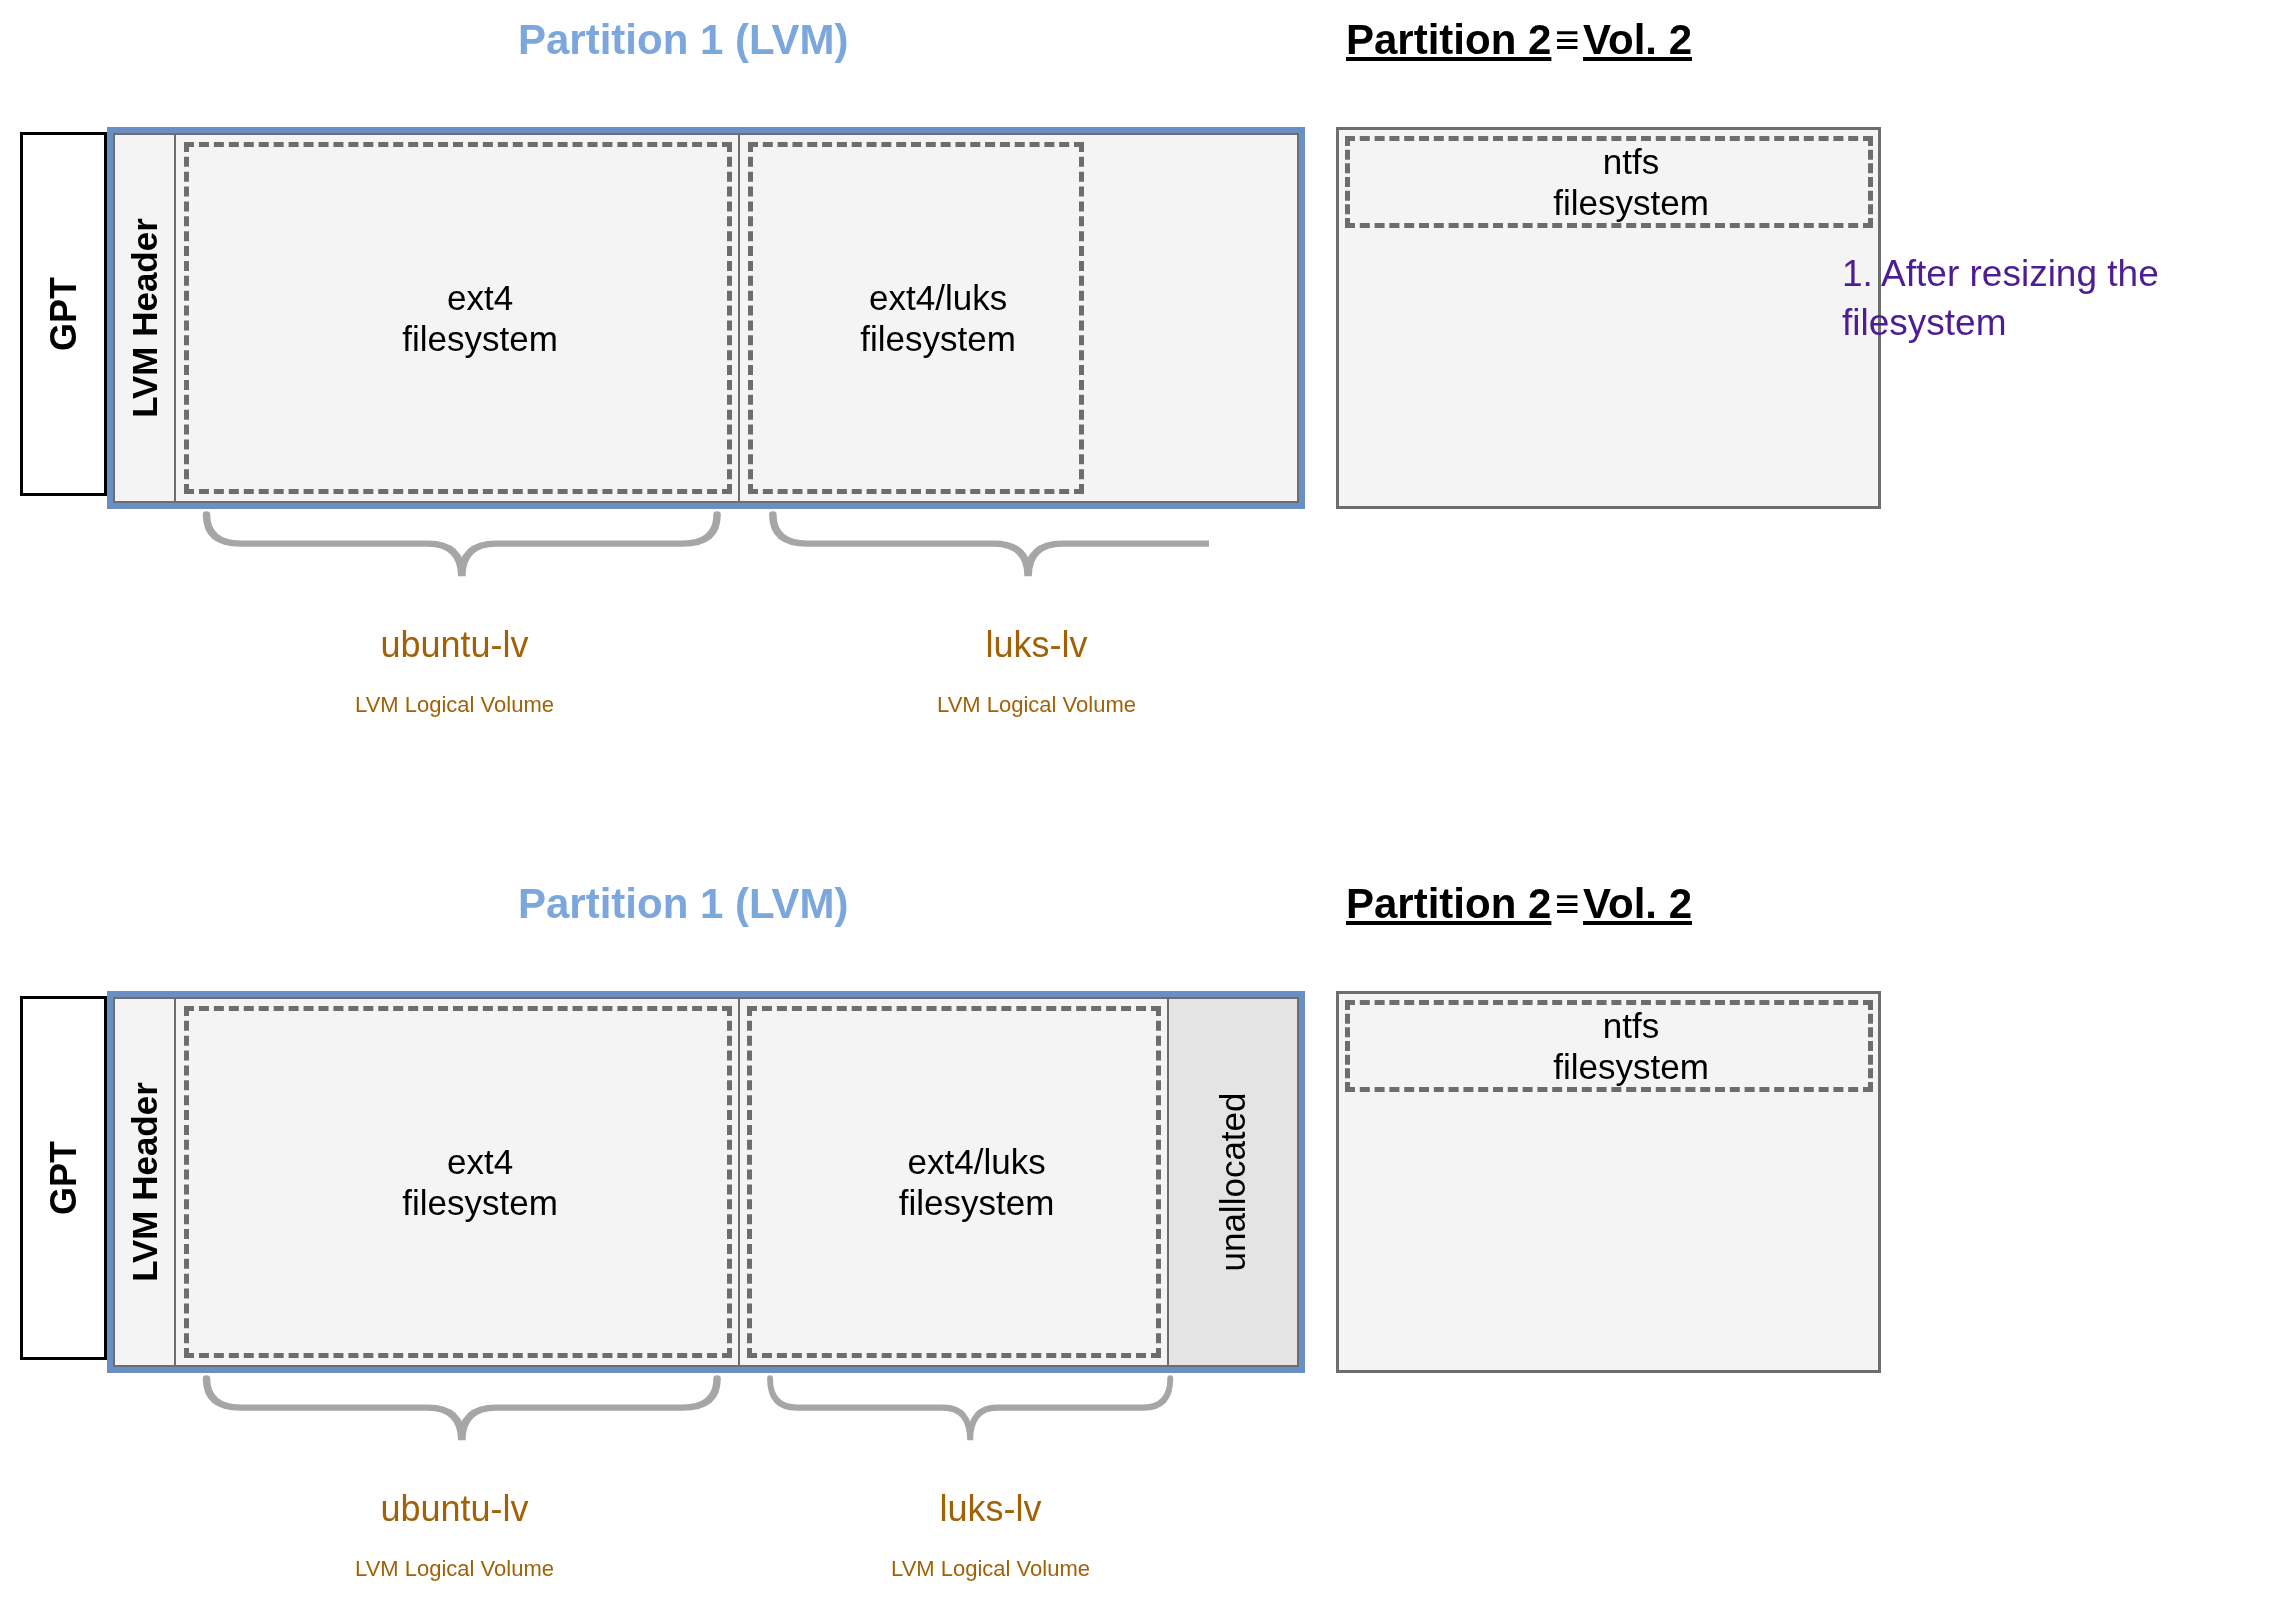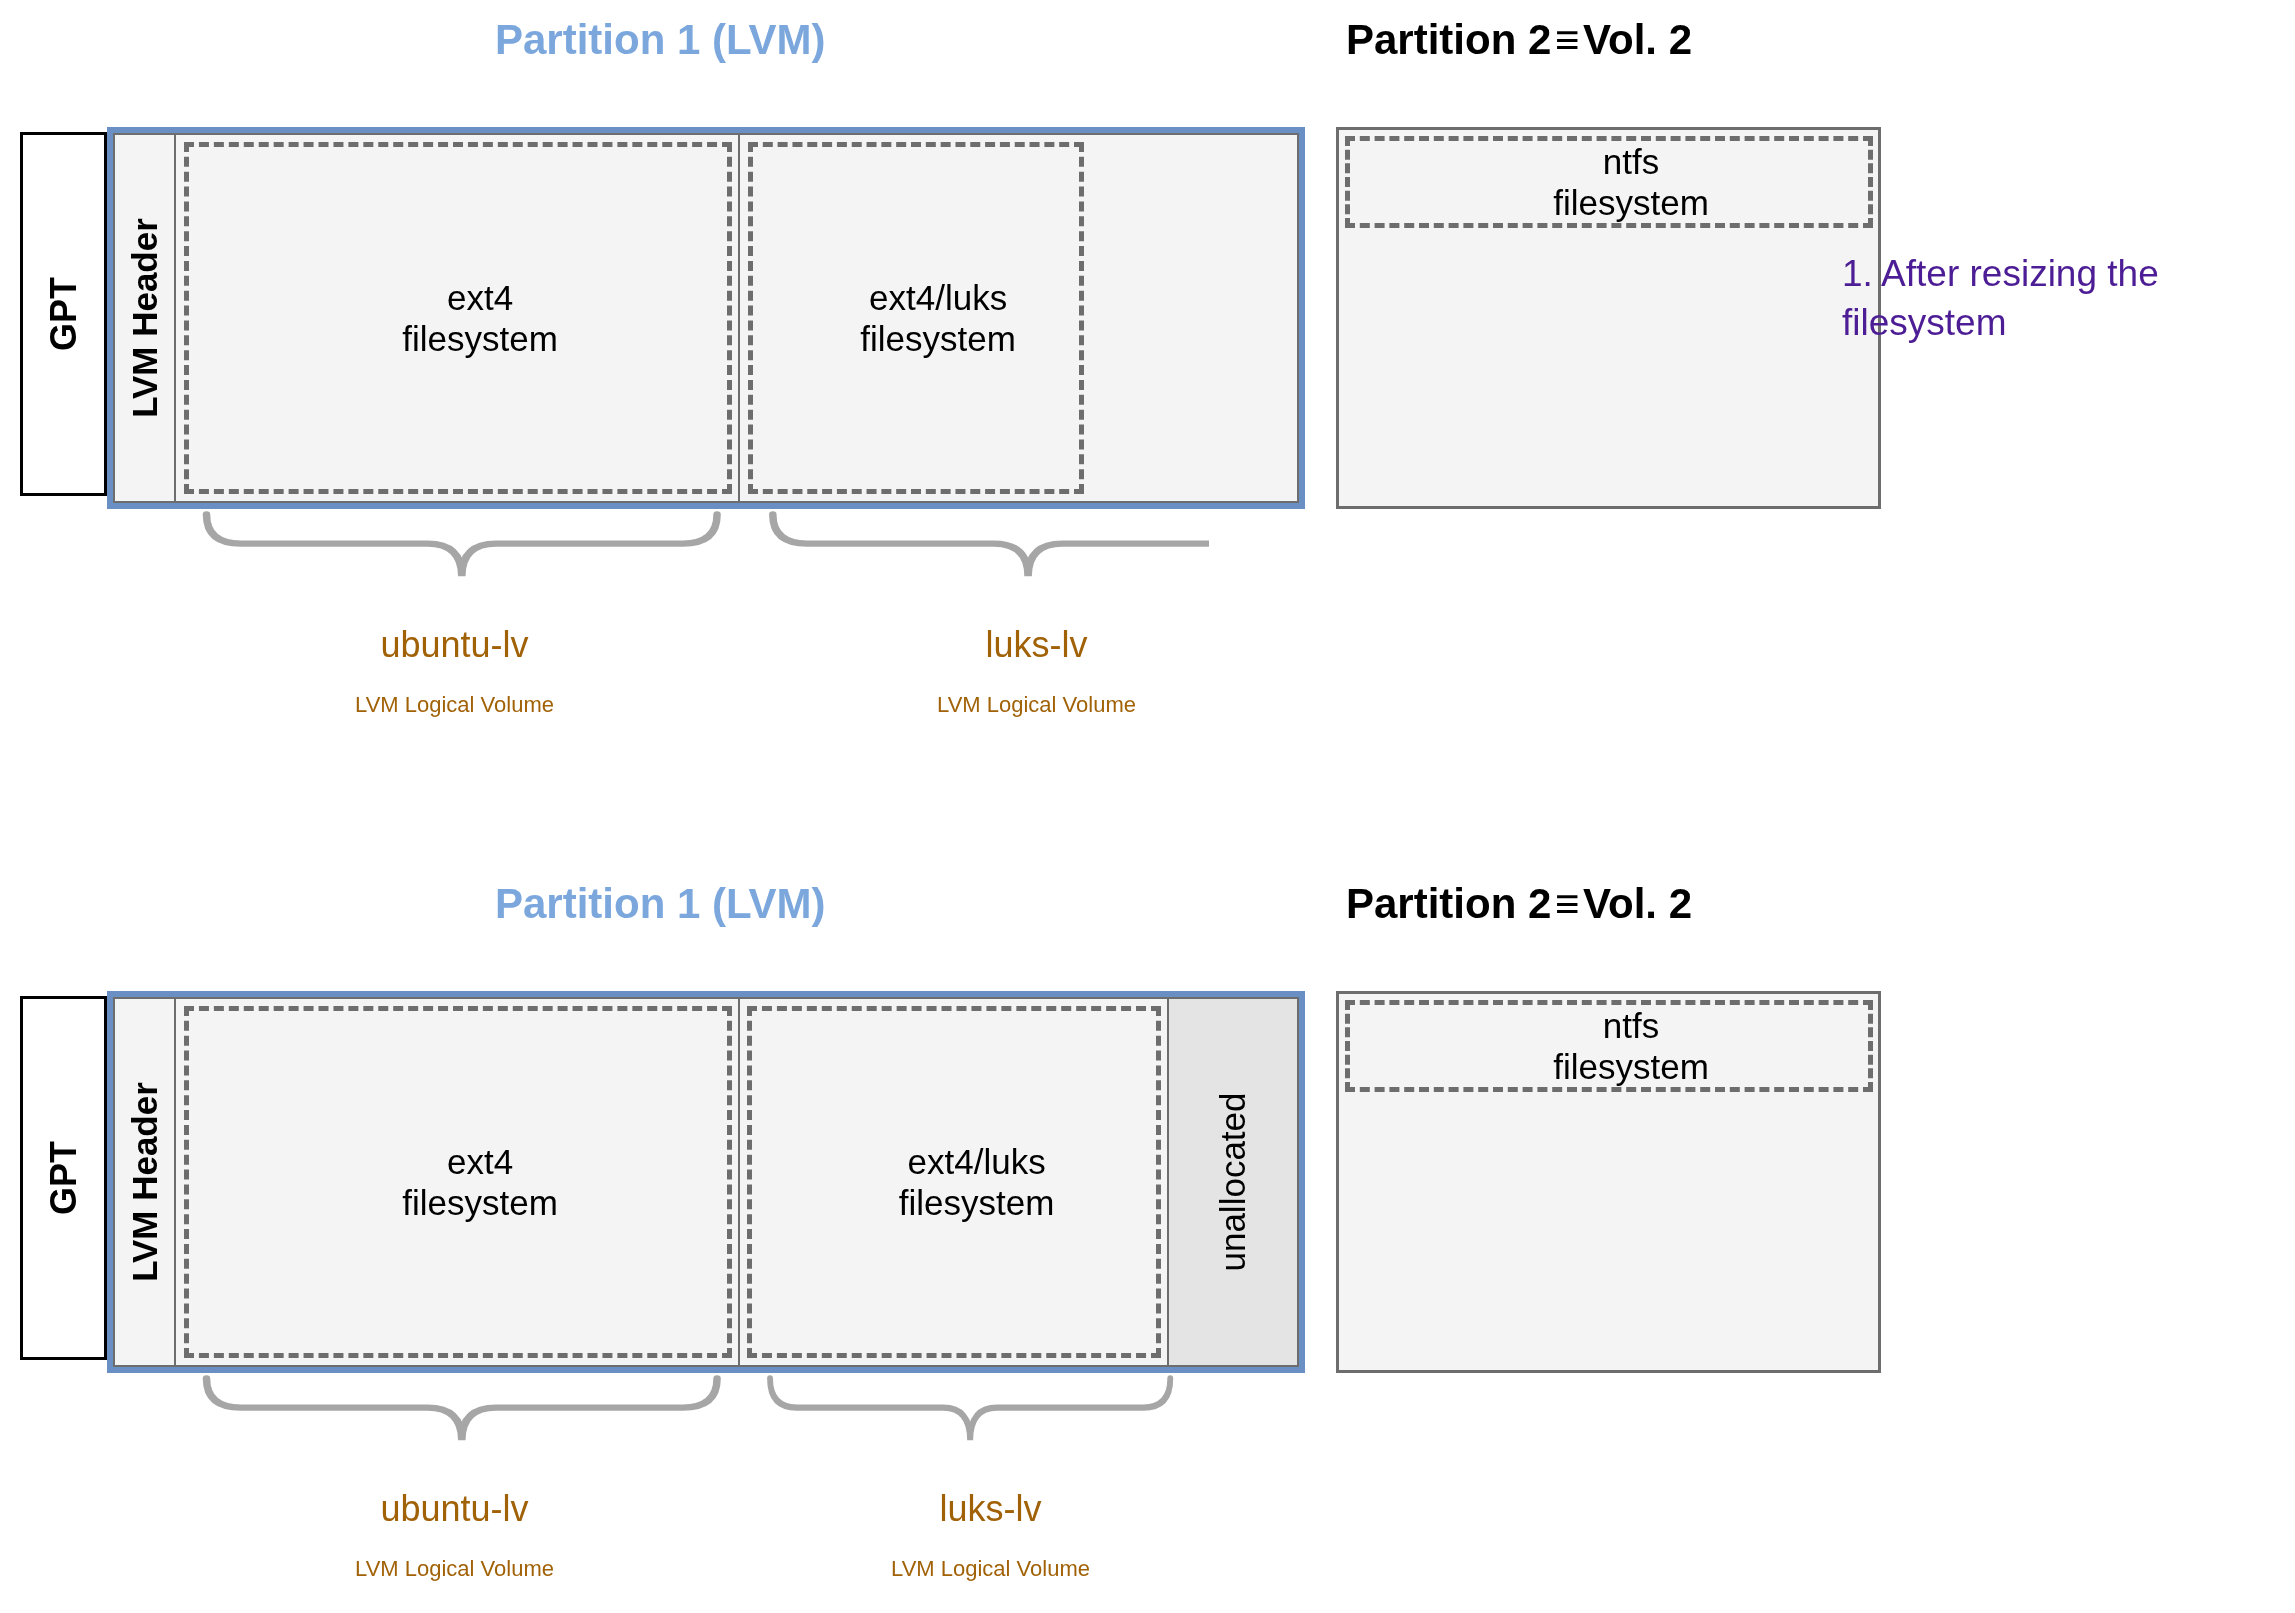--- a/index.html
+++ b/index.html
@@ -26,27 +26,28 @@
   
   .title {
     position: absolute;
     font-size: 42px;
     font-weight: bold;
     white-space: nowrap;
     letter-spacing: 0px;
   }
   .title-p1 {
     color: #7ba7dd;
-    left: 495px;
+    left: 518px;
     top: 16.4px;
   }
   .title-p2 {
     color: #000000;
     left: 1346px;
     top: 16.4px;
+    text-decoration: underline;
   }
   .triple-bar {
     display: inline-block;
     font-weight: bold;
     padding: 0 3.6px;
   }
 
   
   .strip {
     position: absolute;

